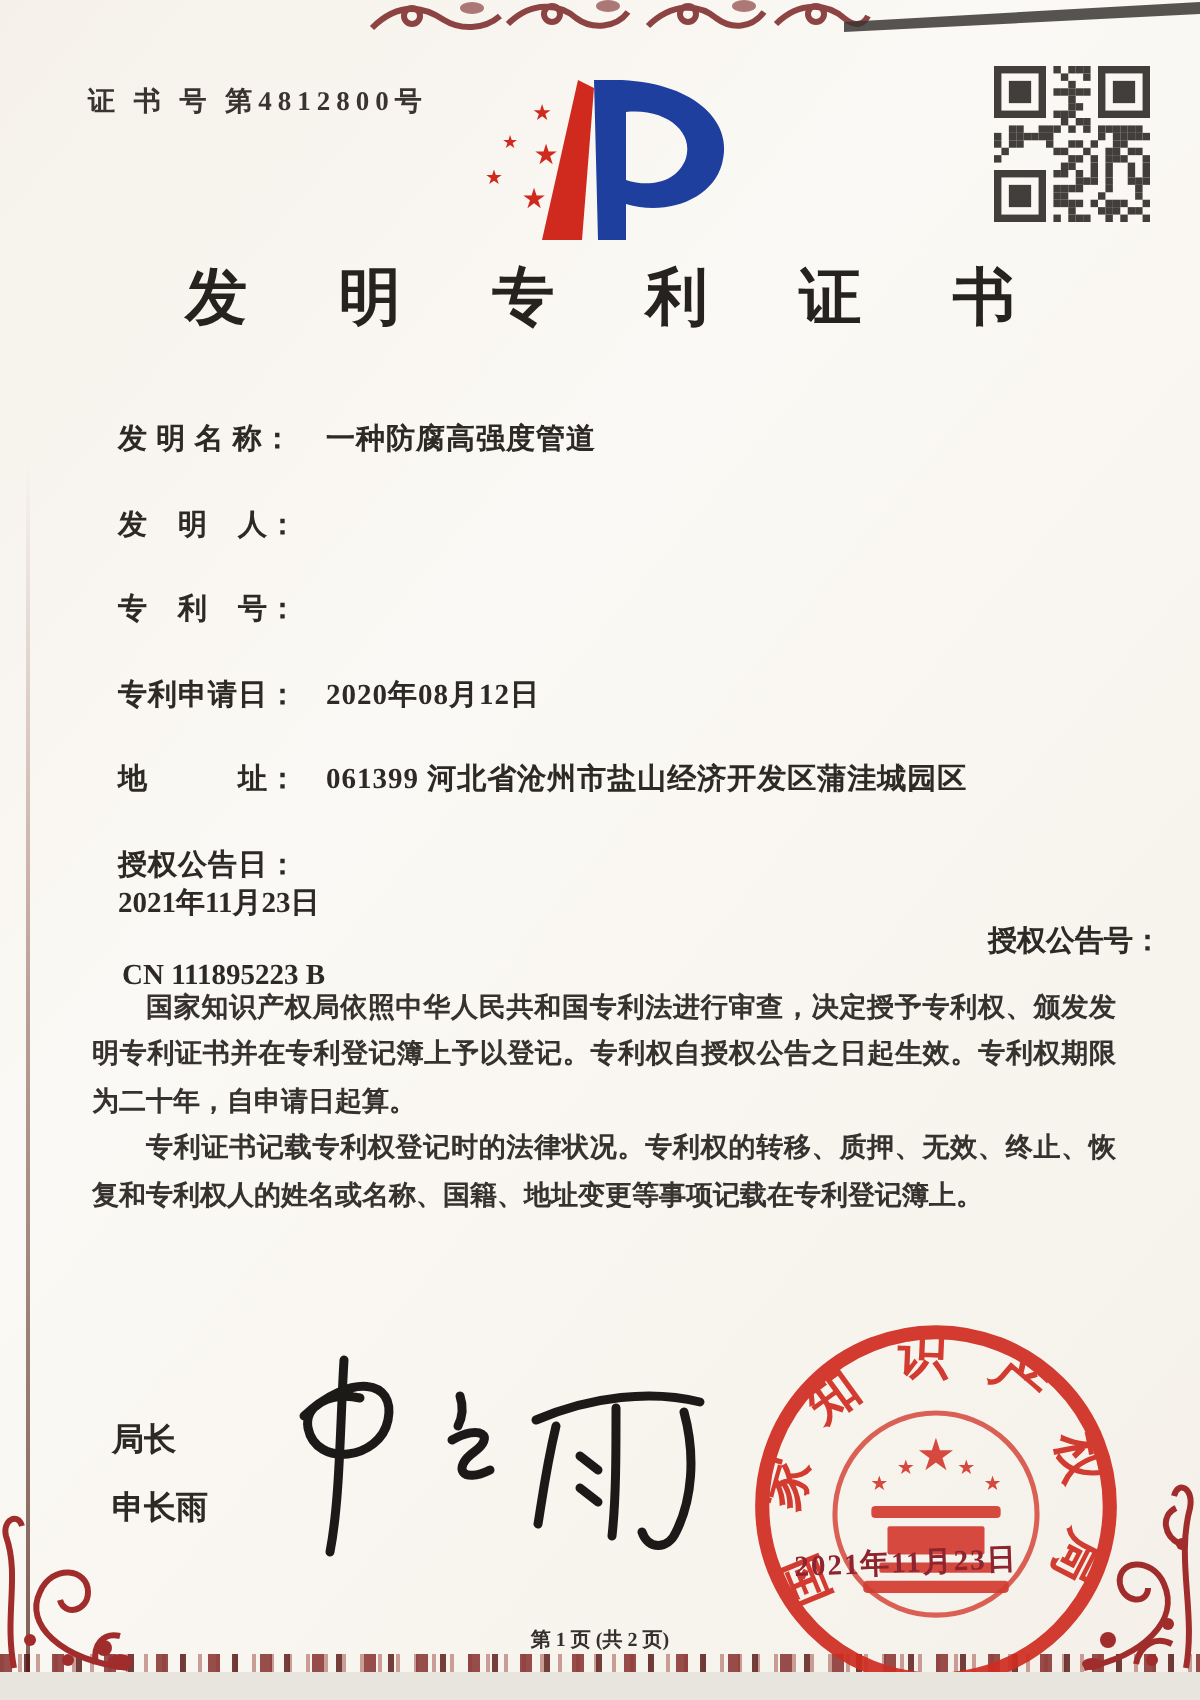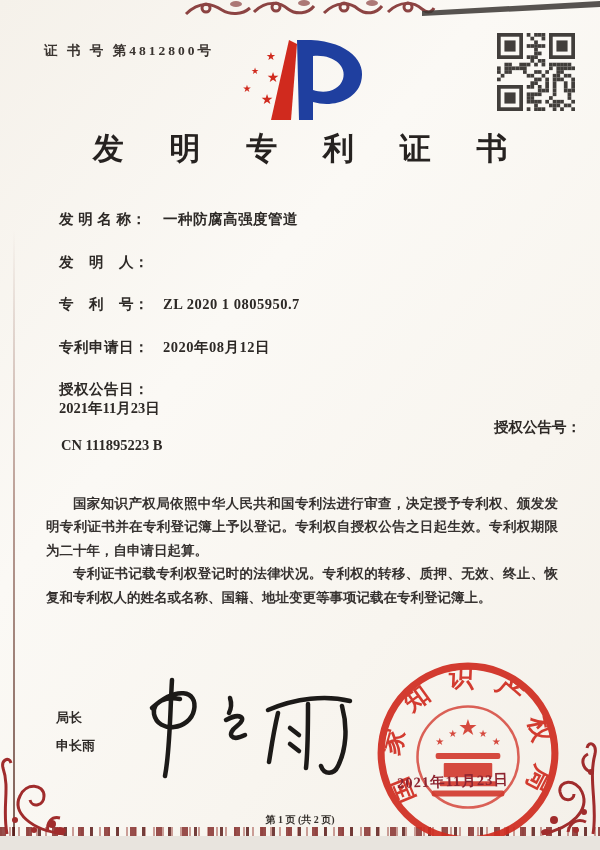--- a/index.html
+++ b/index.html
@@ -35,21 +35,21 @@
   .grant-row{display:flex;font-size:14.5px;font-weight:700;color:#2d2926;flex-direction:column;}
   .grant-no-label{margin-left:36px;text-align:right;}
   .grant-no-value{margin-left:2px;}
 
   
   .body-text{position:absolute;left:46px;top:492px;width:512px;
     font-size:13.5px;line-height:1.74;font-weight:600;text-align:justify;color:#363230;}
   .body-text p{margin:0;text-indent:2em;}
 
   
-  .signoff{position:absolute;left:56px;top:704px;font-size:13px;font-weight:700;line-height:2.15;color:#2d2926;}
+  .signoff{position:absolute;left:56px;top:704px;font-size:16px;font-weight:700;line-height:2.15;color:#2d2926;}
   .signature{position:absolute;left:118px;top:668px;width:246px;height:120px;}
   .seal{position:absolute;left:371px;top:656px;width:194px;height:194px;opacity:.92;}
   .seal-date{position:absolute;left:383px;top:772px;width:140px;text-align:center;
     font-size:14.5px;font-weight:700;color:#8d2430;transform:rotate(-2deg);letter-spacing:1px;}
   .footer{position:absolute;left:0;right:0;top:813px;text-align:center;font-size:10px;font-weight:700;color:#35302c;}
 </style>
 </head>
 <body>
 
 <div class="page">
@@ -282,25 +282,28 @@
   <div class="fields">
     <div class="field-row">
       <span class="field-label">发 明 名 称：</span>
       <span class="field-value">一种防腐高强度管道</span>
     </div>
     <div class="field-row">
       <span class="field-label">发　明　人：</span>
     </div>
     <div class="field-row">
       <span class="field-label">专　利　号：</span>
-      <span class="field-value">ZL 2020 1 0805950.7</span>
     </div>
     <div class="field-row">
       <span class="field-label">专利申请日：</span>
       <span class="field-value">2020年08月12日</span>
+    </div>
+    <div class="field-row">
+      <span class="field-label">地　　　址：</span>
+      <span class="field-value">061399 河北省沧州市盐山经济开发区蒲洼城园区</span>
     </div>
     <div class="grant-row">
       <span class="field-label">授权公告日：</span>
       <span>2021年11月23日</span>
       <span class="grant-no-label">授权公告号：</span>
       <span class="grant-no-value">CN 111895223 B</span>
     </div>
   </div>
 
   <div class="body-text">

